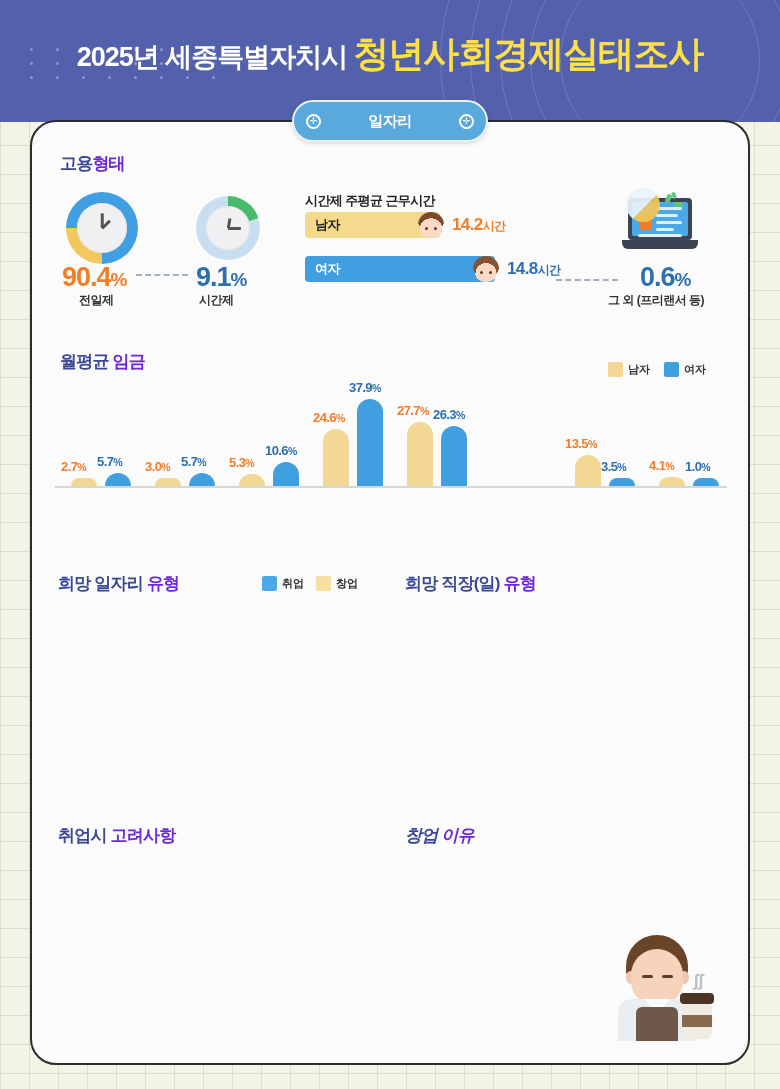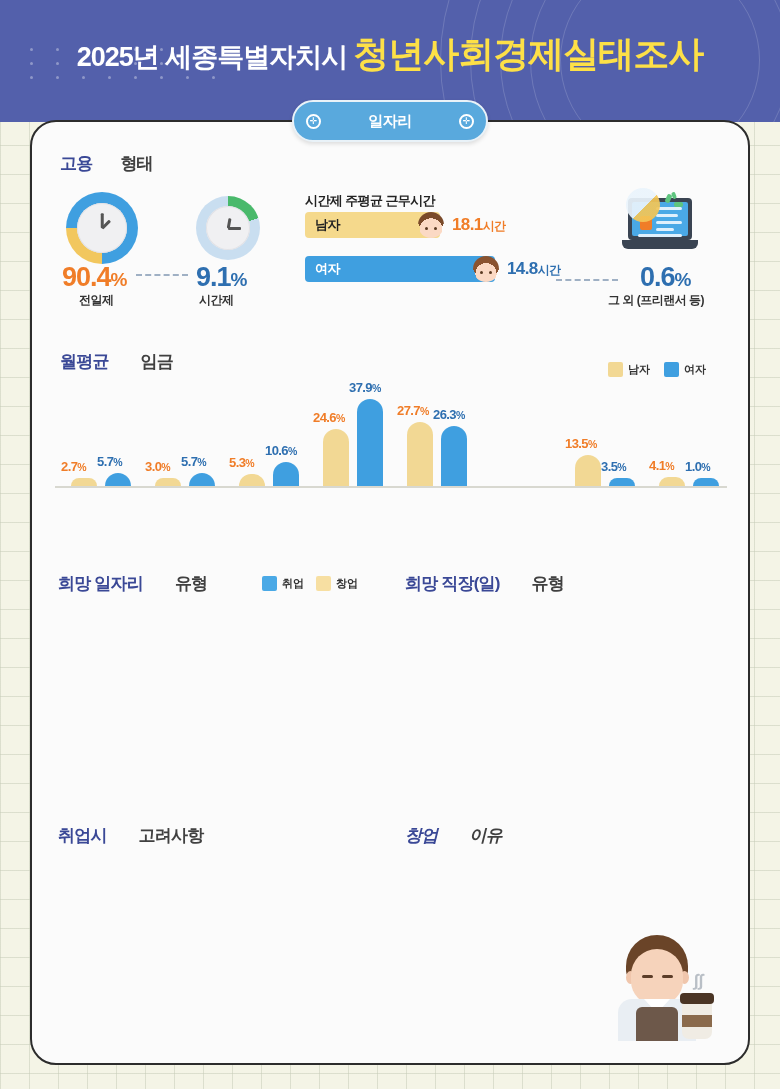--- a/index.html
+++ b/index.html
@@ -68,21 +68,21 @@
   
   #card{
     position:absolute; left:30px; top:120px; width:720px; height:945px;
     background:#fbfbfb; border:2px solid #2c2c2c; border-radius:26px;
     z-index:4;
   }
 
   
   .sec-h{ font-size:17px; font-weight:bold; letter-spacing:-.8px; }
   .sec-h .a{ color:#3a4896; }
-  .sec-h .b{ color:#404040;margin-left:28px; }
+  .sec-h .b{ color:#6d28d9; }
 
   .abs{ position:absolute; }
 
   
   #emp-title{ left:60px; top:152px; }
   .clock{ position:absolute; width:72px; height:72px; }
   .clock .ring{
     position:absolute; inset:0; border-radius:50%;
   }
   .clock .face{
@@ -331,21 +331,21 @@
 <div class="abs" id="pt-title" style="z-index:5;">시간제 주평균 근무시간</div>
 
 <div class="pt-bar" id="ptm" style="z-index:5;">
   <span class="lb">남자</span>
 </div>
 <div class="head-av" id="avm" style="z-index:6;">
   <span class="eye" style="left:7px;top:15px;"></span>
     <span class="eye" style="left:16px;top:15px;"></span>
 </div>
 <div class="pt-val" id="ptmv" style="z-index:5;">
-  <span>18.1</span><span class="u">시간</span>
+  <span>14.2</span><span class="u">시간</span>
 </div>
 
 <div class="pt-bar" id="ptf" style="z-index:5;">
   <span class="lb">여자</span>
 </div>
 <div class="head-av" id="avf" style="z-index:6;">
   <span class="eye" style="left:7px;top:15px;"></span>
     <span class="eye" style="left:16px;top:15px;"></span>
 </div>
 <div class="pt-val" id="ptfv" style="z-index:5;">

